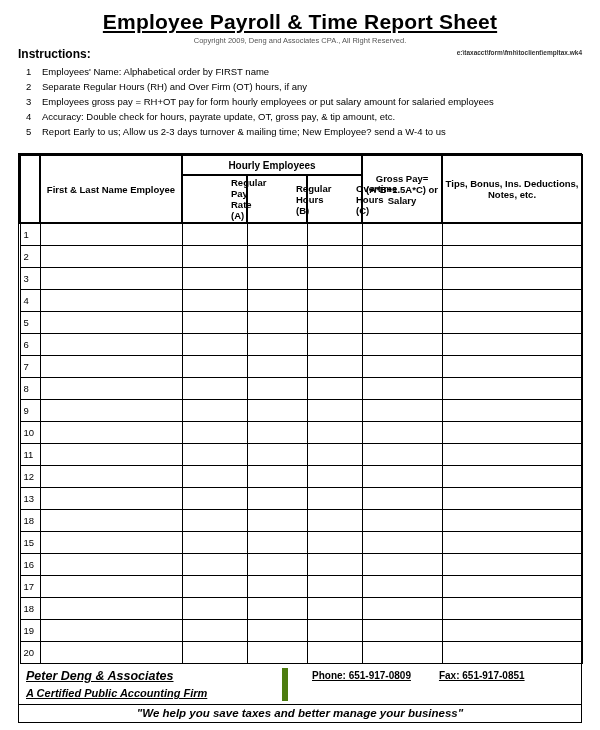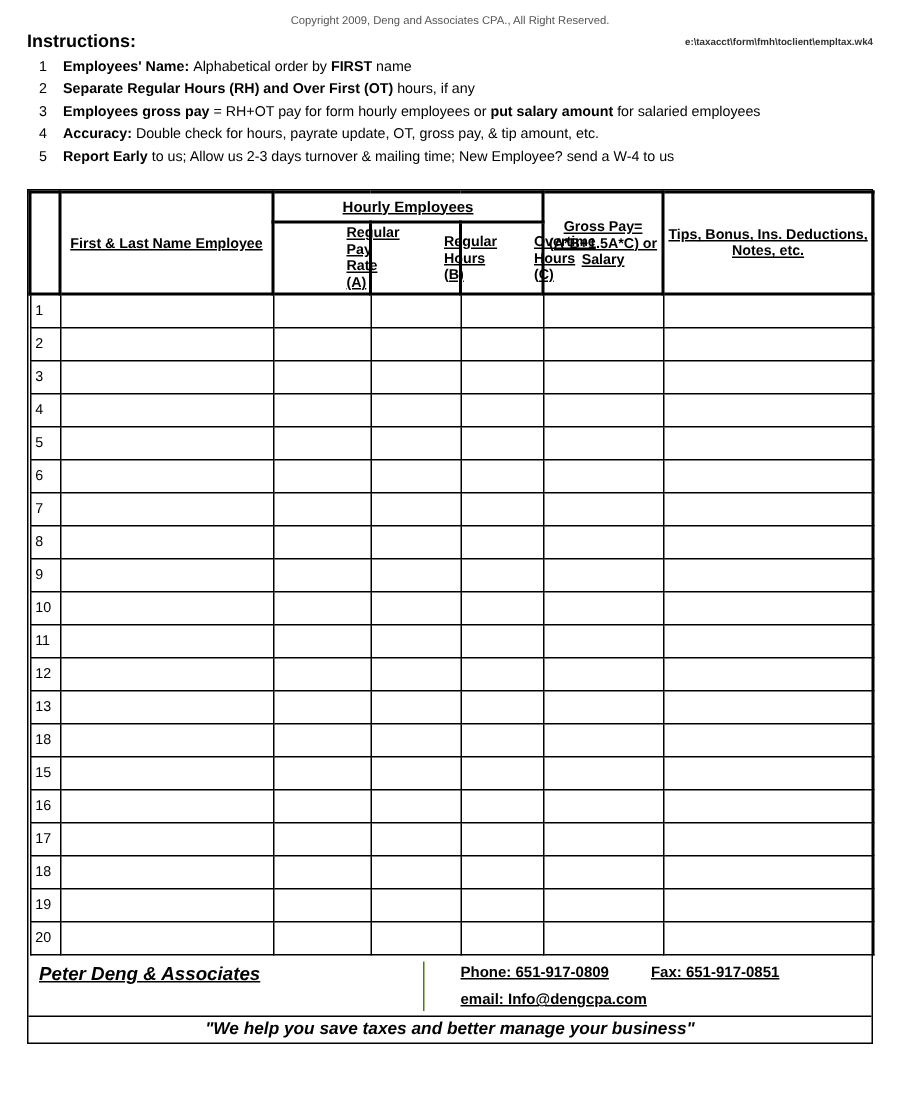--- a/index.html
+++ b/index.html
@@ -21,42 +21,41 @@
   }
   .copyright {
     text-align: center;
     font-size: 7.5px;
     color: #555;
     margin-top: 1px;
   }
   .subrow {
     display: flex;
     justify-content: space-between;
-    align-items: center;
+    align-items: flex-start;
     margin-top: 2px;
   }
   .instructions-heading { font-weight: bold; font-size: 12px; }
   .file-path { font-size: 6.5px; color: #333; font-weight: bold; margin-top: 2px; }
 
   .instructions { margin: 3px 0 14px 8px; }
   .iline { display: flex; font-size: 9.5px; line-height: 15px; }
   .inum { width: 16px; flex: 0 0 16px; }
   .itext { flex: 1; }
-  .b { font-weight: bold; }
+  .b { font-weight: normal; }
 
   .tablewrap { border: 1px solid #000; }
   table { width: 100%; border-collapse: collapse; table-layout: fixed; }
   th {
     border: 2px solid #000;
     font-size: 9.5px;
     font-weight: bold;
     padding: 1px 2px;
     text-align: center;
     vertical-align: middle;
-    text-decoration: underline;
   }
   th.grouphead { height: 16px; font-size: 10px; }
   tr.subhead th { height: 38px; padding-left: 48px; }
   td {
     border: 1px solid #000;
     height: 21px;
     font-size: 9.5px;
     padding: 0 3px;
     vertical-align: middle;
   }
@@ -67,57 +66,58 @@
     padding: 4px 0 3px 0;
     text-decoration: underline;
   }
   .footer-left {
     flex: 0 0 263px;
     padding-left: 7px;
     box-sizing: border-box;
   }
   .footer-right {
     flex: 1;
-    border-left: 1px solid #4d7c0f;
+    border-left: 6px solid #4d7c0f;
     padding-left: 24px;
   }
   .firm-name { font-size: 12.5px; font-weight: bold; font-style: italic; line-height: 16px; }
   .firm-sub { font-size: 11px; font-weight: bold; font-style: italic; line-height: 15px; margin-top: 2px; }
   .contact-line { font-size: 10px; font-weight: bold; line-height: 16px; display: flex; gap: 28px; }
   .contact-line2 { font-size: 10px; font-weight: bold; line-height: 15px; margin-top: 2px; }
   .tagline {
     border-top: 1px solid #000;
     text-align: center;
     font-size: 11.5px;
     font-weight: bold;
     font-style: italic;
     padding: 2px 0 3px 0;
   }
 </style>
 </head>
 <body>
 
 <div class="page">
 
+  <h1 class="title">Employee Payroll &amp; Time Report Sheet</h1>
 
   <div class="copyright">Copyright 2009, Deng and Associates CPA., All Right Reserved.</div>
 
   <div class="subrow">
     <div class="instructions-heading">Instructions:</div>
     <div class="file-path">e:\taxacct\form\fmh\toclient\empltax.wk4</div>
   </div>
 
   <div class="instructions" id="instructions-list">
       <div class="iline">
         <span class="inum">1</span>
         <span class="itext"><span class="b">Employees' Name: </span><span>Alphabetical order by </span><span class="b">FIRST</span><span> name</span></span>
       </div>
       <div class="iline">
         <span class="inum">2</span>
-        <span class="itext"><span class="b">Separate Regular Hours (RH) and Over First (OT)</span><span> hours, if any</span></span>
+        <span class="itext"><span class="b">Separate Regular Hours (RH) and Over Firm (OT)</span><span> hours, if any</span></span>
       </div>
       <div class="iline">
         <span class="inum">3</span>
         <span class="itext"><span class="b">Employees gross pay</span><span> = RH+OT pay for form hourly employees or </span><span class="b">put salary amount</span><span> for salaried employees</span></span>
       </div>
       <div class="iline">
         <span class="inum">4</span>
         <span class="itext"><span class="b">Accuracy:</span><span> Double check for hours, payrate update, OT, gross pay, &amp; tip amount, etc.</span></span>
       </div>
       <div class="iline">
@@ -331,25 +331,25 @@
             <td></td>
             <td></td>
             <td></td>
           </tr>
         </tbody>
     </table>
 
     <div class="footer-main">
       <div class="footer-left">
         <div class="firm-name">Peter Deng &amp; Associates</div>
+        <div class="firm-sub">A Certified Public Accounting Firm</div>
       </div>
       <div class="footer-right">
         <div class="contact-line">
           <span>Phone: 651-917-0809</span>
           <span>Fax: 651-917-0851</span>
         </div>
-        <div class="contact-line2">email: Info@dengcpa.com</div>
       </div>
     </div>
     <div class="tagline">"We help you save taxes and better manage your business"</div>
   </div>
 
 </div>
 
 </body></html>

